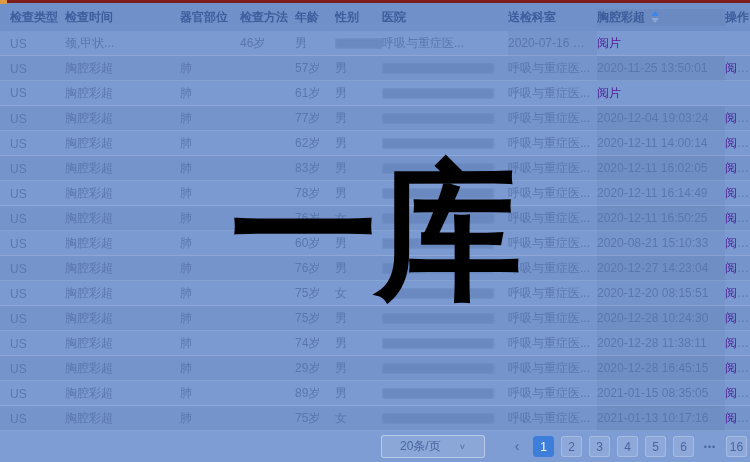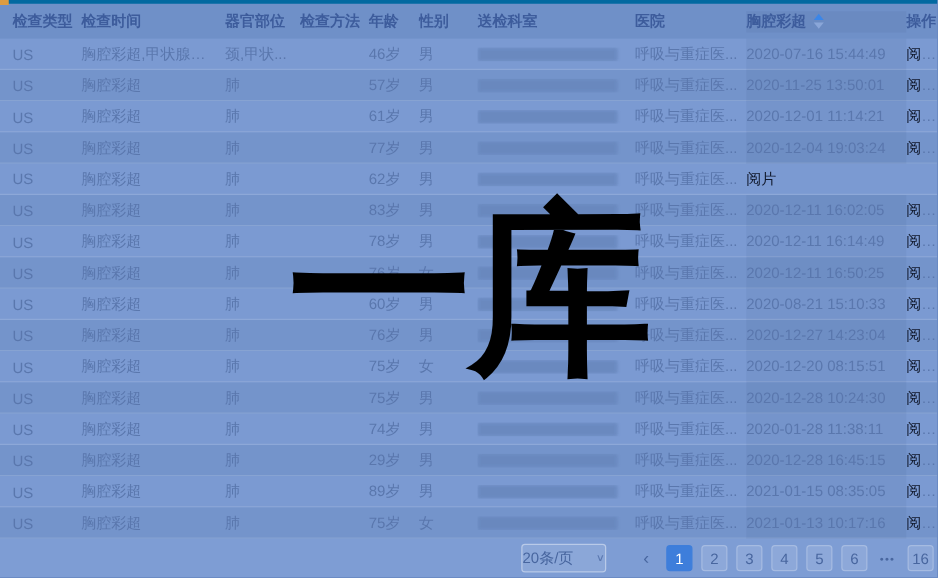--- a/index.html
+++ b/index.html
@@ -11,21 +11,21 @@
   
   .corner-orange{position:absolute;left:0;top:0;width:7px;height:4px;background:#dd9c42;z-index:5;}
 
   
   .grid-row{
     display:grid;
     grid-template-columns:55px 115px 60px 55px 40px 47px 126px 89px 128px 1fr;
     padding-left:10px;box-sizing:border-box;align-items:center;
   }
   .thead{
-    height:31px;background:#6f90c8;border-top:3px solid #0369a1;
+    height:31px;background:#6f90c8;border-top:3px solid #7f1d1d;
     font-size:12px;font-weight:bold;color:#3d5c9c;
   }
   .thead .th{display:flex;align-items:center;gap:4px;white-space:nowrap;overflow:hidden;}
   .th-label{white-space:nowrap;}
   .sorter{display:inline-flex;flex-direction:column;gap:2px;margin-left:2px;}
   .caret-up{width:0;height:0;border-left:4px solid transparent;border-right:4px solid transparent;border-bottom:5px solid #3b86e8;}
   .caret-down{width:0;height:0;border-left:4px solid transparent;border-right:4px solid transparent;border-top:5px solid #8aa6d8;}
 
   .tbody{position:relative;}
   .trow{
@@ -34,31 +34,31 @@
   }
   .trow:nth-child(odd){background:#7b9ad2;}
   .trow:nth-child(even){background:#7494cb;}
   .tcell{white-space:nowrap;overflow:hidden;text-overflow:ellipsis;padding-right:6px;}
   .cell-time,.th-time{background:rgba(42,70,120,0.07);}
   .cell-time{height:25px;line-height:25px;}
   .blur-bar{
     width:112px;height:11px;border-radius:2px;background:#6887bd;
     filter:blur(1.3px);opacity:.85;
   }
-  .op-link{color:#0f172a;cursor:pointer;}
+  .op-link{color:#4c1d95;cursor:pointer;}
 
   
   .footer{
     position:absolute;left:0;bottom:0;width:750px;height:31px;background:#7e9dd4;
     display:flex;align-items:center;justify-content:flex-end;gap:7px;
     box-sizing:border-box;padding-right:3px;font-size:12px;color:#48669f;
   }
   .page-size{
     display:flex;align-items:center;justify-content:space-between;
-    width:66px;height:21px;padding:0 0;margin-right:16px;
+    width:66px;height:21px;padding:0 18px;margin-right:16px;
     border:1px solid rgba(255,255,255,0.40);border-radius:3px;
     background:rgba(255,255,255,0.10);cursor:pointer;white-space:nowrap;margin-left:29px;
   }
   .chev{font-size:10px;color:#5b78b0;transform:scaleY(.8);}
   .pg-prev{width:18px;text-align:center;cursor:pointer;font-size:14px;line-height:21px;}
   .pg-item{
     min-width:21px;height:21px;line-height:21px;text-align:center;border-radius:3px;
     background:rgba(255,255,255,0.12);border:1px solid rgba(255,255,255,0.22);
     cursor:pointer;box-sizing:border-box;
   }
@@ -91,42 +91,41 @@
       </div>
       <div class="th th-method">
         <span class="th-label">检查方法</span>
       </div>
       <div class="th th-age">
         <span class="th-label">年龄</span>
       </div>
       <div class="th th-gender">
         <span class="th-label">性别</span>
       </div>
+      <div class="th th-hospital">
+        <span class="th-label">医院</span>
+      </div>
       <div class="th th-dept">
         <span class="th-label">送检科室</span>
-      </div>
-      <div class="th th-hospital">
-        <span class="th-label">医院</span>
       </div>
       <div class="th th-time">
         <span class="th-label">胸腔彩超</span>
         <span class="sorter">
           <i class="caret-up"></i>
           <i class="caret-down"></i>
         </span>
       </div>
       <div class="th th-op">
         <span class="th-label">操作</span>
       </div>
     </div>
 
   <div class="tbody">
       <div class="trow grid-row">
         <div class="tcell cell-type">US</div>
-        <div class="tcell cell-item">胸腔彩超,甲状腺彩超</div>
         <div class="tcell cell-organ">颈,甲状...</div>
         <div class="tcell cell-method"></div>
         <div class="tcell cell-age">46岁</div>
         <div class="tcell cell-gender">男</div>
         <div class="tcell cell-hospital">
           <div class="blur-bar"></div>
         </div>
         <div class="tcell cell-dept">呼吸与重症医...</div>
         <div class="tcell cell-time">2020-07-16 15:44:49</div>
         <div class="tcell cell-op"><span class="op-link">阅片</span></div>
@@ -149,21 +148,20 @@
         <div class="tcell cell-type">US</div>
         <div class="tcell cell-item">胸腔彩超</div>
         <div class="tcell cell-organ">肺</div>
         <div class="tcell cell-method"></div>
         <div class="tcell cell-age">61岁</div>
         <div class="tcell cell-gender">男</div>
         <div class="tcell cell-hospital">
           <div class="blur-bar"></div>
         </div>
         <div class="tcell cell-dept">呼吸与重症医...</div>
-        <div class="tcell cell-time">2020-12-01 11:14:21</div>
         <div class="tcell cell-op"><span class="op-link">阅片</span></div>
       </div>
       <div class="trow grid-row">
         <div class="tcell cell-type">US</div>
         <div class="tcell cell-item">胸腔彩超</div>
         <div class="tcell cell-organ">肺</div>
         <div class="tcell cell-method"></div>
         <div class="tcell cell-age">77岁</div>
         <div class="tcell cell-gender">男</div>
         <div class="tcell cell-hospital">
@@ -177,20 +175,21 @@
         <div class="tcell cell-type">US</div>
         <div class="tcell cell-item">胸腔彩超</div>
         <div class="tcell cell-organ">肺</div>
         <div class="tcell cell-method"></div>
         <div class="tcell cell-age">62岁</div>
         <div class="tcell cell-gender">男</div>
         <div class="tcell cell-hospital">
           <div class="blur-bar"></div>
         </div>
         <div class="tcell cell-dept">呼吸与重症医...</div>
+        <div class="tcell cell-time">2020-12-11 14:00:14</div>
         <div class="tcell cell-op"><span class="op-link">阅片</span></div>
       </div>
       <div class="trow grid-row">
         <div class="tcell cell-type">US</div>
         <div class="tcell cell-item">胸腔彩超</div>
         <div class="tcell cell-organ">肺</div>
         <div class="tcell cell-method"></div>
         <div class="tcell cell-age">83岁</div>
         <div class="tcell cell-gender">男</div>
         <div class="tcell cell-hospital">
@@ -288,21 +287,21 @@
         <div class="tcell cell-type">US</div>
         <div class="tcell cell-item">胸腔彩超</div>
         <div class="tcell cell-organ">肺</div>
         <div class="tcell cell-method"></div>
         <div class="tcell cell-age">74岁</div>
         <div class="tcell cell-gender">男</div>
         <div class="tcell cell-hospital">
           <div class="blur-bar"></div>
         </div>
         <div class="tcell cell-dept">呼吸与重症医...</div>
-        <div class="tcell cell-time">2020-01-28 11:38:11</div>
+        <div class="tcell cell-time">2020-12-28 11:38:11</div>
         <div class="tcell cell-op"><span class="op-link">阅片</span></div>
       </div>
       <div class="trow grid-row">
         <div class="tcell cell-type">US</div>
         <div class="tcell cell-item">胸腔彩超</div>
         <div class="tcell cell-organ">肺</div>
         <div class="tcell cell-method"></div>
         <div class="tcell cell-age">29岁</div>
         <div class="tcell cell-gender">男</div>
         <div class="tcell cell-hospital">

